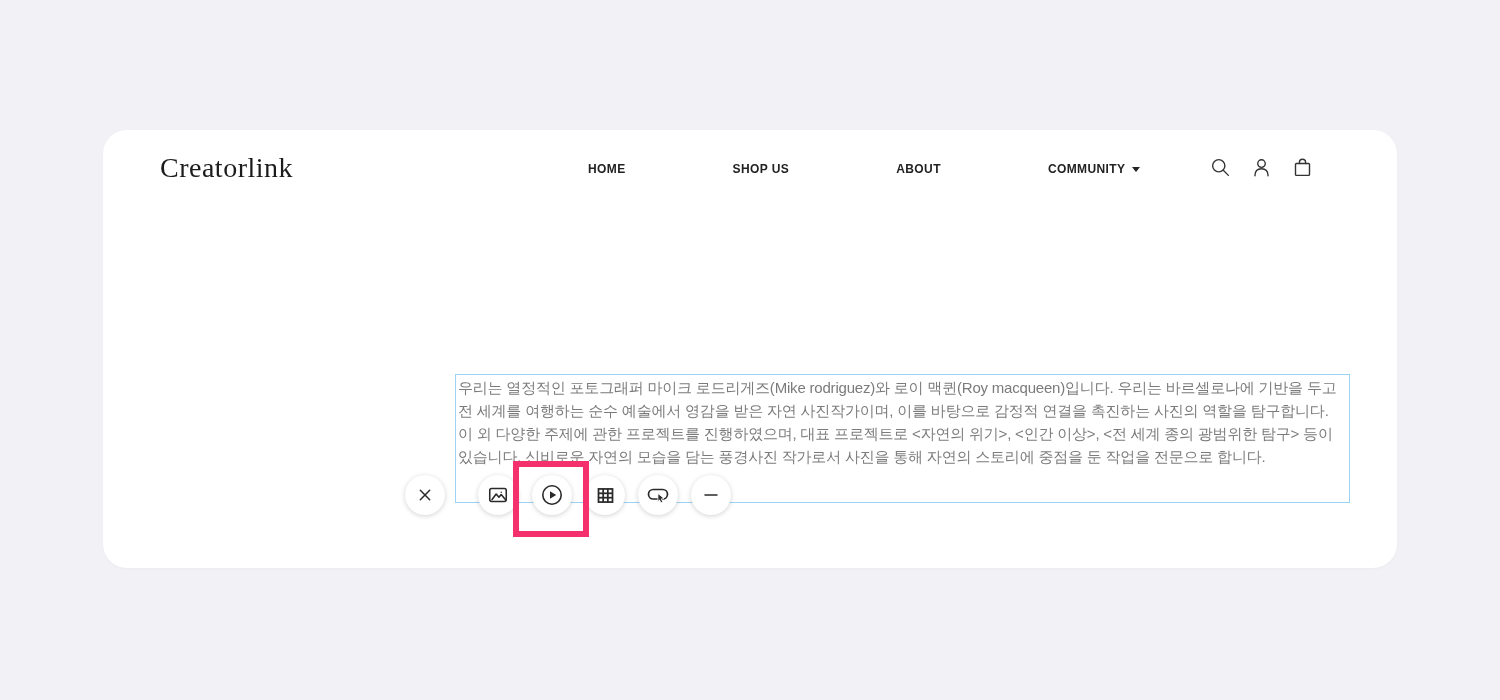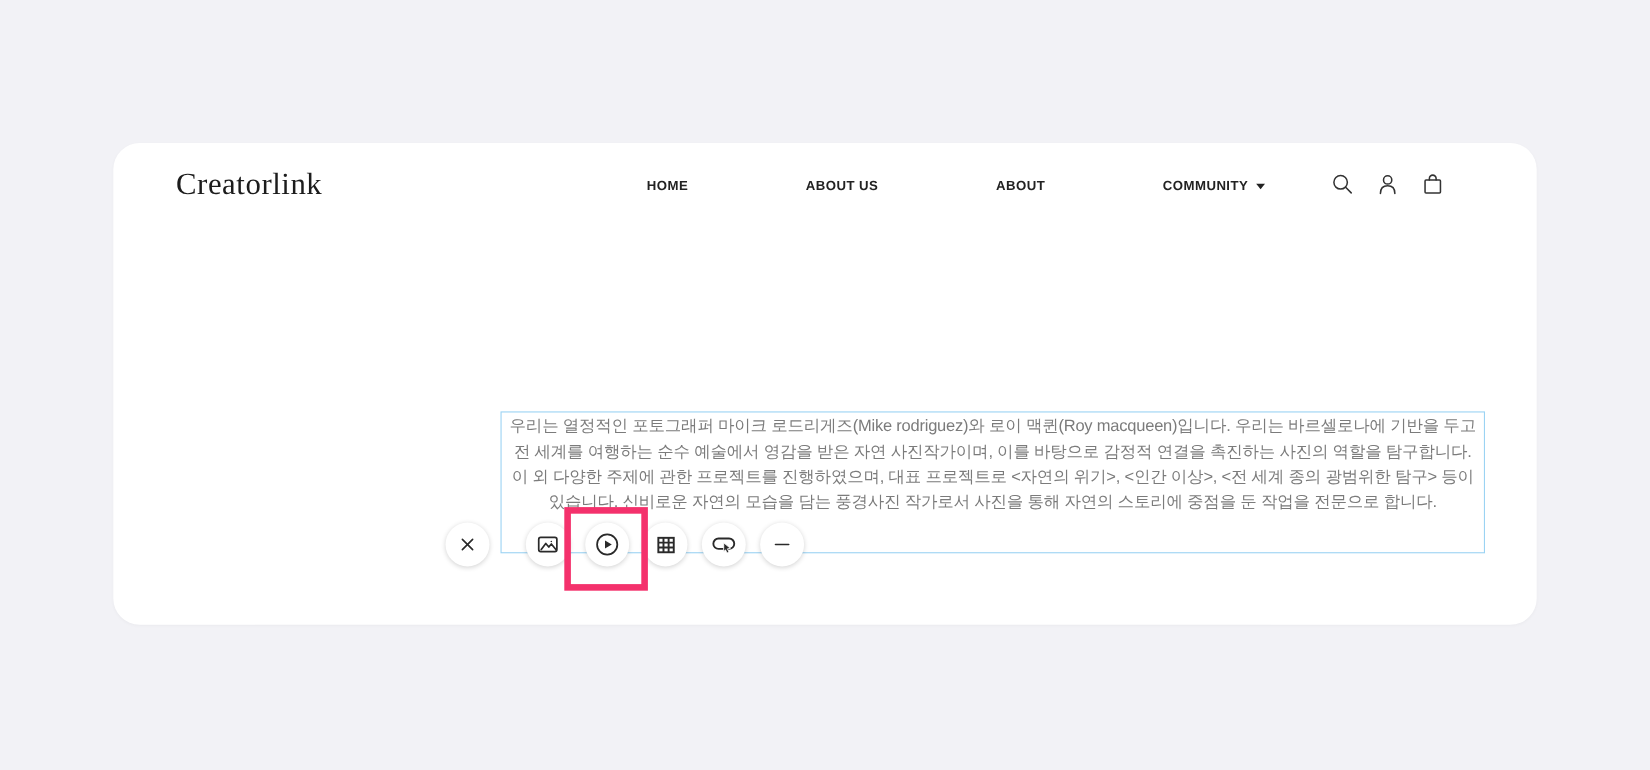--- a/index.html
+++ b/index.html
@@ -72,21 +72,20 @@
     left: 352px; top: 244px;
     width: 895px; height: 129px;
     border: 1px solid #9BD3F3;
     font-size: 15px;
     line-height: 23px;
     color: #7b7b7b;
     overflow: hidden;
     padding: 1px 2px 0 2px;
     letter-spacing: -0.2px;
     cursor: text;
-    text-align: center;
   }
 
   
   .tool-circle {
     position: absolute;
     width: 40px; height: 40px;
     border-radius: 50%;
     background: #ffffff;
     box-shadow: 0 1px 5px rgba(0,0,0,0.18);
     display: flex;
@@ -118,21 +117,21 @@
 
 <div class="card">
 
   <div class="logo">Creatorlink</div>
 
   <nav class="nav">
     <div class="nav-item">
       <span>HOME</span>
     </div>
     <div class="nav-item">
-      <span>ABOUT US</span>
+      <span>SHOP US</span>
     </div>
     <div class="nav-item">
       <span>ABOUT</span>
     </div>
     <div class="nav-item">
       <span>COMMUNITY</span>
       <span class="caret"></span>
     </div>
   </nav>
 

